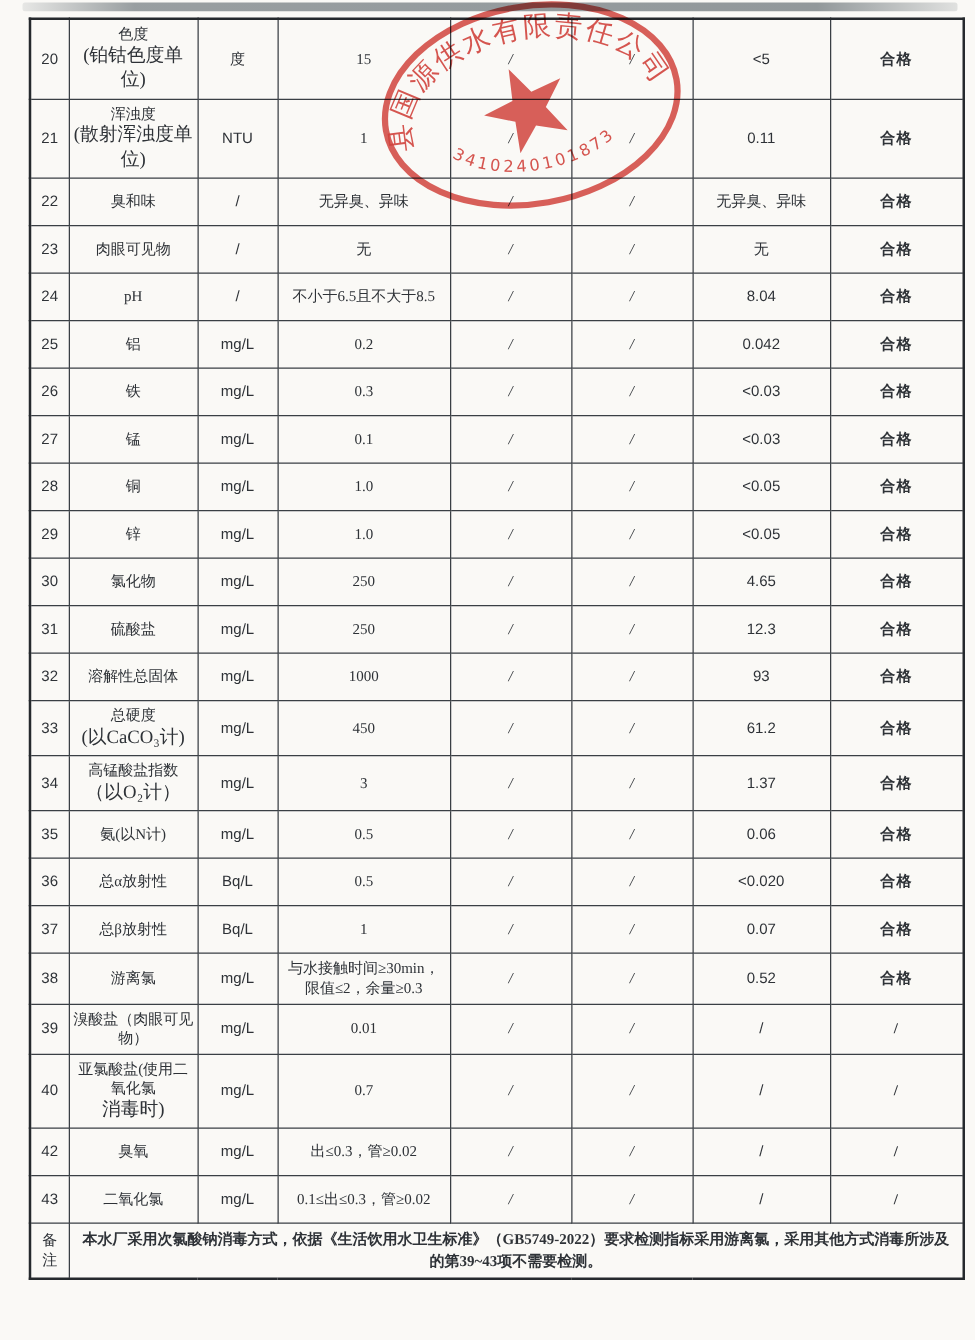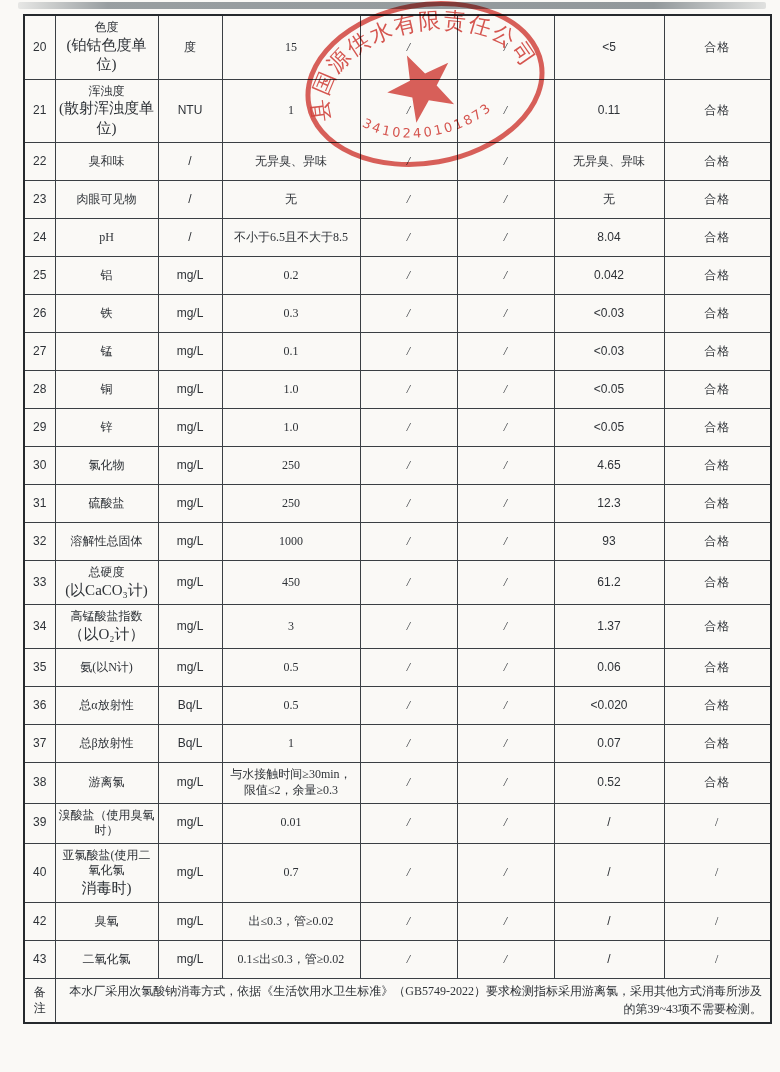--- a/index.html
+++ b/index.html
@@ -30,25 +30,25 @@
   }
   table.report tr{ height:38px; }
   table.report{ border:2px solid #25292d; }
   td.c-no{ font-size:12px; font-family:"Liberation Sans","DejaVu Sans",sans-serif; letter-spacing:0; }
   td.c-name{ font-size:12px; }
   td.c-name .l2{ font-size:15px; display:block; }
   td.c-unit{ font-size:11px; font-family:"Liberation Sans","DejaVu Sans",sans-serif; }
   td.c-limit{ font-size:11px; padding:3px 8px; }
   td.c-blank{ font-size:12px; font-style:italic; }
   td.c-result{ font-size:12px; font-family:"Liberation Sans","DejaVu Sans",sans-serif; }
-  td.c-concl{ font-size:11px; letter-spacing:1px; }
+  td.c-concl{ font-size:11px; letter-spacing:1px;font-weight:bold; }
   tr.note-row{ height:46px; }
   tr.note-row td{ font-size:12px; }
   tr.note-row td.note-text{
-    text-align:right; padding:4px 8px; line-height:1.45;
+    text-align:center; padding:4px 8px; line-height:1.45;font-weight:bold;
   }
   .stamp{
     position:absolute; left:295px; top:-10px; width:260px; height:182px;
     mix-blend-mode:multiply; pointer-events:none;
   }
   .stamp svg{ width:100%; height:100%; overflow:visible; }
   .stamp text{ fill:var(--stamp); }
 </style>
 </head>
 <body>
@@ -253,21 +253,21 @@
     <td class="c-name"><span class="l1">游离氯</span></td>
     <td class="c-unit">mg/L</td>
     <td class="c-limit">与水接触时间≥30min，限值≤2，余量≥0.3</td>
     <td class="c-blank">/</td>
     <td class="c-blank">/</td>
     <td class="c-result">0.52</td>
     <td class="c-concl">合格</td>
   </tr>
         <tr>
     <td class="c-no">39</td>
-    <td class="c-name"><span class="l1">溴酸盐（使用臭氧时）</span></td>
+    <td class="c-name"><span class="l1">溴酸盐（肉眼可见物）</span></td>
     <td class="c-unit">mg/L</td>
     <td class="c-limit">0.01</td>
     <td class="c-blank">/</td>
     <td class="c-blank">/</td>
     <td class="c-result">/</td>
     <td class="c-concl">/</td>
   </tr>
         <tr>
     <td class="c-no">40</td>
     <td class="c-name"><span class="l1">亚氯酸盐(使用二氧化氯</span><span class="l2">消毒时)</span></td>

